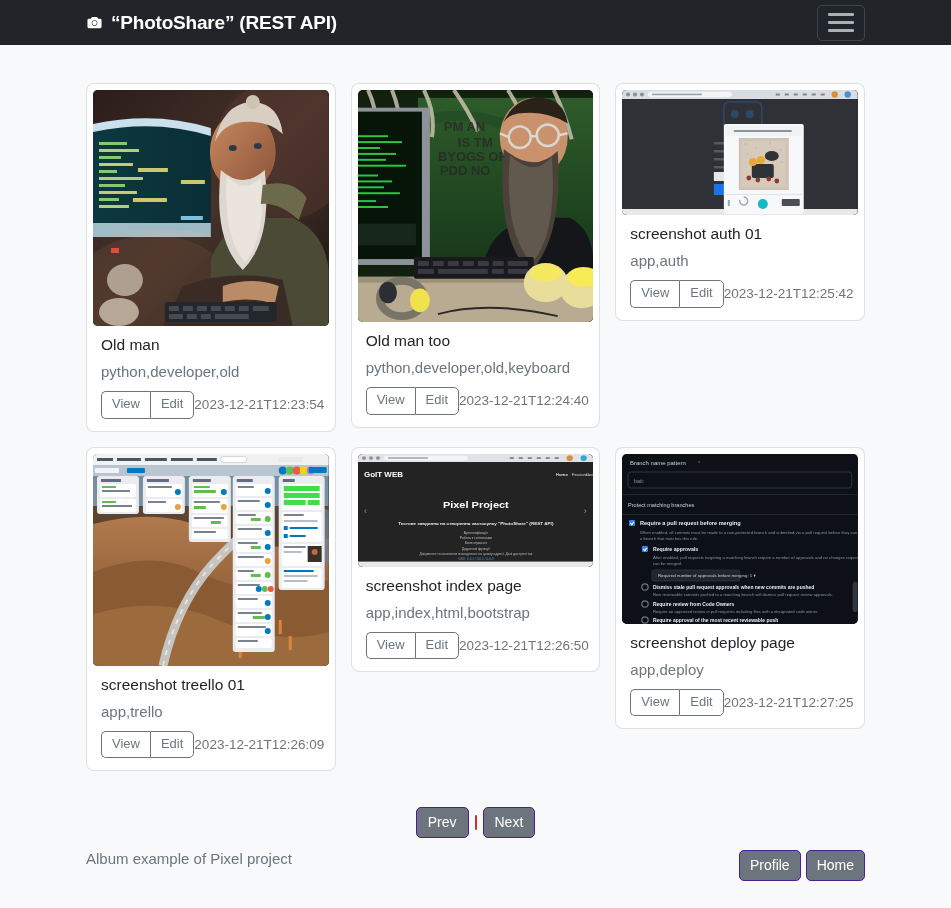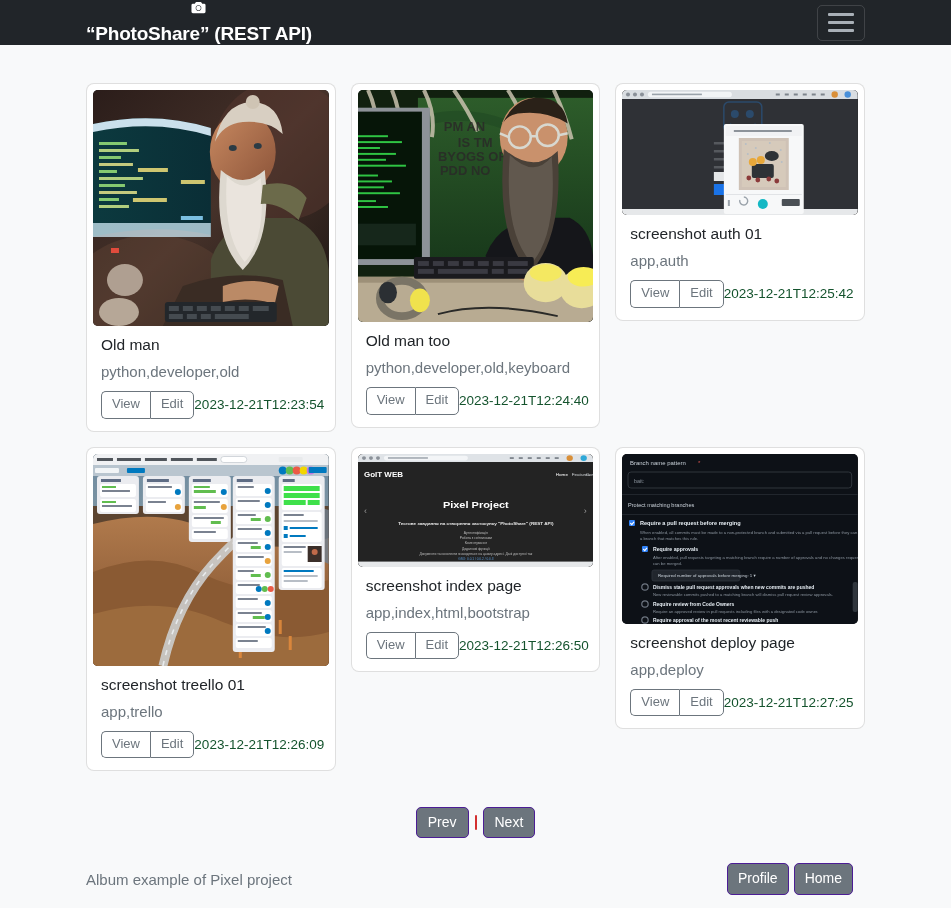--- a/index.html
+++ b/index.html
@@ -21,21 +21,20 @@
     display: flex;
     align-items: center;
     padding: 0 86px 0 86px;
     justify-content: space-between;
   }
   .brand {
     display: flex; align-items: center; gap: 8px;
     color: #fff; font-size: 19px; font-weight: bold;
     letter-spacing: -0.2px;
     white-space: nowrap;
-    flex-direction: column;
   }
   .brand .cam { display:inline-flex; align-items:center; }
   .navtoggle {
     width: 48px; height: 36px;
     border: 1px solid rgba(255,255,255,0.14);
     border-radius: 5px;
     background: transparent;
     display: flex; flex-direction: column;
     justify-content: center; align-items: center; gap: 5px;
     cursor: pointer;
@@ -94,21 +93,21 @@
     border: 1px solid #6c757d;
     padding: 3px 10px 4px 10px;
     cursor: pointer;
     line-height: 1.4;
   }
   .btn-group .btn-out:first-child {
     border-radius: 5px 0 0 5px;
     border-right: none;
   }
   .btn-group .btn-out:last-child { border-radius: 0 5px 5px 0; }
-  .stamp { font-size: 13.5px; color: #14532d; white-space: nowrap; }
+  .stamp { font-size: 13.5px; color: #737373; white-space: nowrap; }
 
   
   .pager {
     display: flex; justify-content: center; align-items: center;
     gap: 6px;
     margin-top: 36px;
   }
   .btn-sec {
     font-family: inherit;
     font-size: 14px;
@@ -121,24 +120,24 @@
     line-height: 1.45;
   }
   .pager-sep {
     width: 2px; height: 15px; background: #d32f2f; display:block;
     border-radius: 1px;
   }
 
   
   .footer {
     position: absolute;
-    left: 0; right: 12px; bottom: 0;
+    left: 0; right: 0; bottom: 0;
     height: 58px;
     padding: 0 86px;
-    display: flex; align-items: center; justify-content: space-between;
+    display: flex; align-items: flex-start; justify-content: space-between;
   }
   .footer-text { font-size: 15px; color: #6c757d; }
   .footer-btns { display: flex; gap: 5px; align-items: flex-end; }
   .footer-btns .btn-sec { padding: 4px 10px 5px 10px; }
 </style>
 </head>
 <body>
 
 <div class="navbar">
   <div class="brand">

